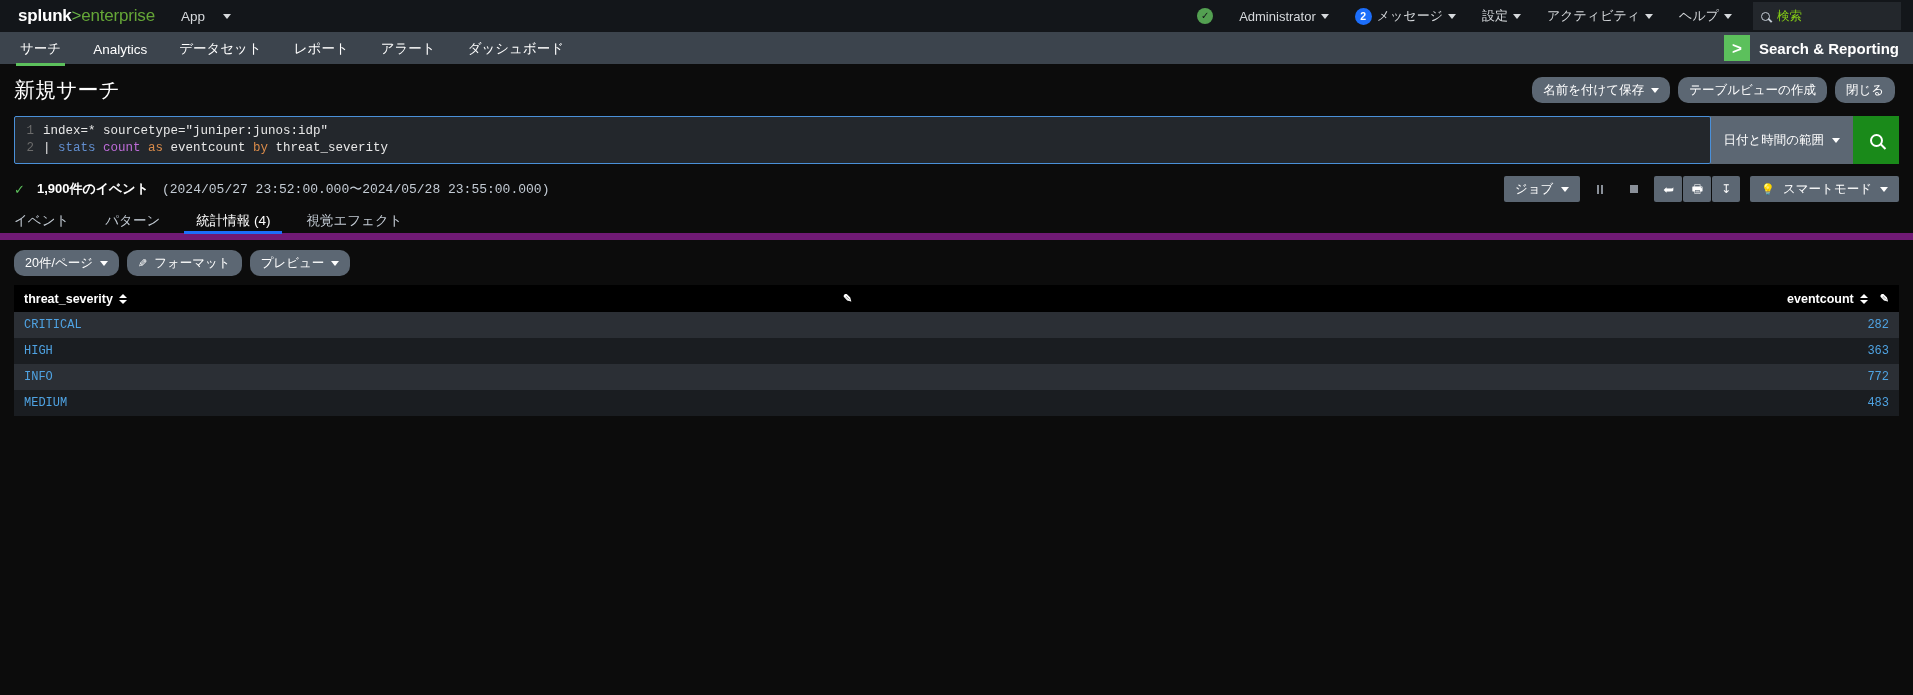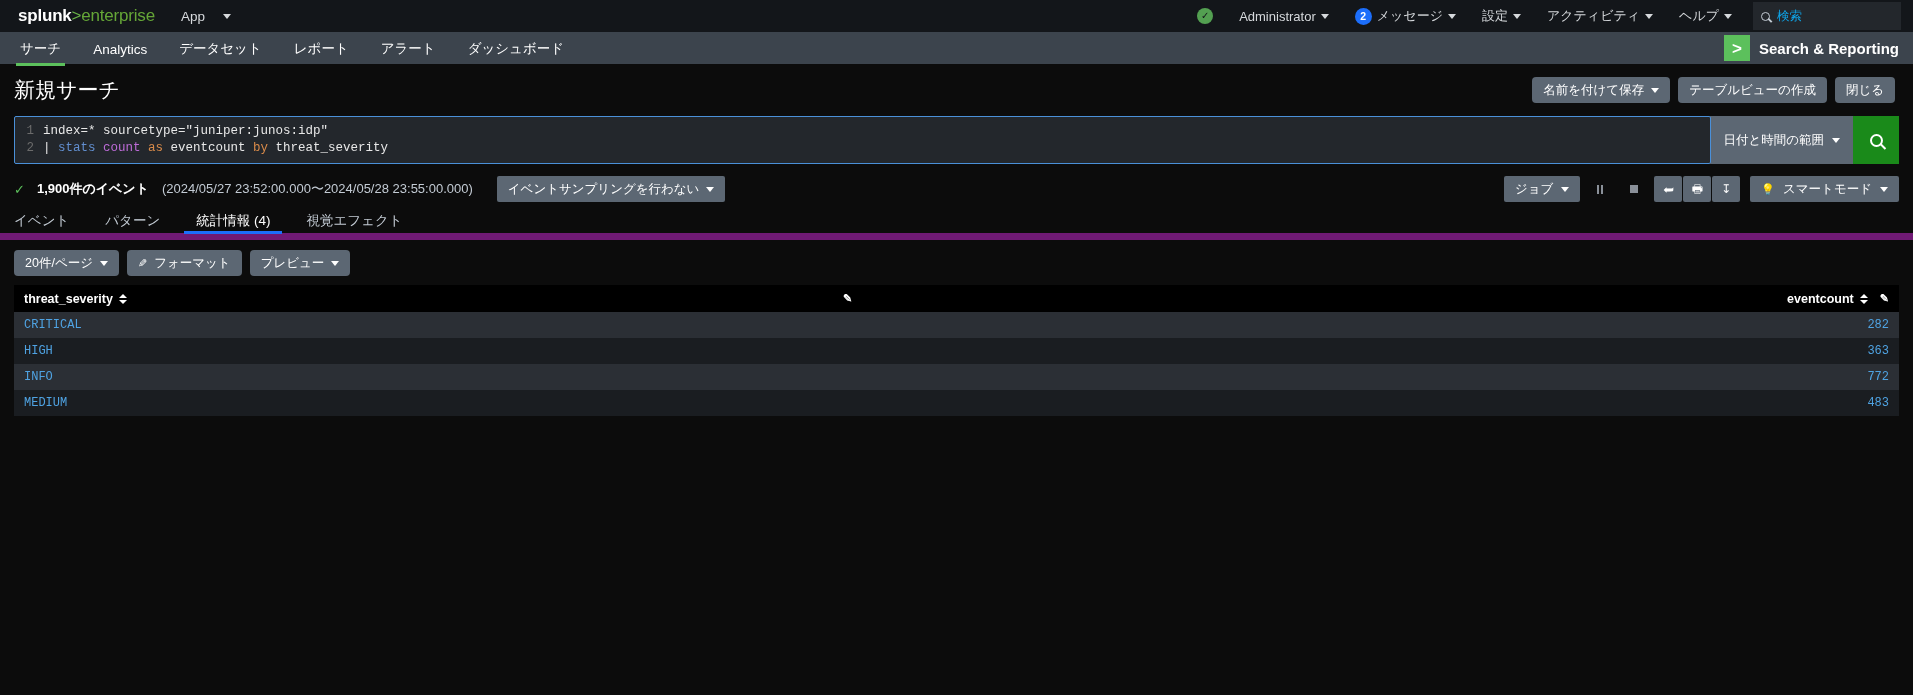--- a/index.html
+++ b/index.html
@@ -46,21 +46,21 @@
     font-size: 10px; color: #13161a; line-height: 1;
   }
   .msg-badge {
     width: 17px; height: 17px; border-radius: 50%; background: #1c6efb;
     color: #fff; font-size: 10.5px; font-weight: bold;
     display: flex; align-items: center; justify-content: center;
   }
   .searchbox {
     display: flex; align-items: center; gap: 7px;
     background: #23272c; height: 28px; width: 148px;
-    padding: 0 8px; color: #0ea5e9; font-size: 12.5px; margin-left: 8px;
+    padding: 0 8px; color: #84cc16; font-size: 12.5px; margin-left: 8px;
     cursor: text;
   }
   .mag {
     width: 9px; height: 9px; border: 1.6px solid #c3cbd4; border-radius: 50%;
     position: relative; flex: none;
   }
   .mag::after {
     content: ''; position: absolute; width: 1.6px; height: 5px;
     background: #c3cbd4; right: -2px; bottom: -3.6px; transform: rotate(-45deg);
   }
@@ -93,21 +93,21 @@
 
   
   .page-head {
     height: 52px; display: flex; align-items: center;
     padding: 0 18px 0 14px; background: #0c0c0c;
   }
   .page-title { color: #ffffff; font-size: 21px; font-weight: normal; }
   .head-btns { margin-left: auto; display: flex; gap: 8px; }
   .btn {
     background: #5c6773; color: #ffffff; font-size: 12.5px;
-    height: 26px; padding: 0 11px; border: none; border-radius: 4px;
+    height: 26px; padding: 0 11px; border: none; border-radius: 10px;
     display: flex; align-items: center; gap: 7px; cursor: pointer;
     white-space: nowrap; font-family: "Liberation Sans", sans-serif;
   }
 
   
   .searchwrap { padding: 0 14px; display: flex; align-items: stretch; gap: 0; }
   .query-box {
     flex: 1; background: #23272c; border: 1px solid #4a90d9; border-radius: 2px;
     position: relative; min-height: 48px; padding: 6px 0 5px 0;
   }
@@ -143,21 +143,21 @@
     background: #fff; right: -3px; bottom: -5px; transform: rotate(-45deg);
   }
 
   
   .resultbar {
     display: flex; align-items: center; padding: 0 14px; height: 38px;
     gap: 10px; margin-top: 6px;
   }
   .tick { color: #5cc05c; font-size: 13px; margin-right: 2px; }
   .res-count { color: #ffffff; font-size: 13px; font-weight: bold; }
-  .res-range { color: #c3cbd4; font-size: 13px; font-weight: normal; margin-left: 3px; }
+  .res-range { color: #c3cbd4; font-size: 13px; font-weight: normal; margin-left: 3px; font-family: Liberation Mono, monospace; }
   .sampling-btn {
     background: #5c6773; color: #fff; font-size: 12.5px; height: 26px;
     padding: 0 11px; display: flex; align-items: center; gap: 7px;
     cursor: pointer; border-radius: 2px; margin-left: 14px; white-space: nowrap;
   }
   .job-tools { margin-left: auto; display: flex; align-items: center; gap: 6px; }
   .icon-btn {
     background: #5c6773; width: 28px; height: 26px; border-radius: 2px;
     display: flex; align-items: center; justify-content: center;
     cursor: pointer; color: #fff;
@@ -334,24 +334,20 @@
   </div>
   <div class="go-btn">
     <span class="mag-lg"></span>
   </div>
 </div>
 
 <div class="resultbar">
   <span class="tick">✓</span>
   <span class="res-count">1,900件のイベント</span>
   <span class="res-range">(2024/05/27 23:52:00.000〜2024/05/28 23:55:00.000)</span>
-  <div class="sampling-btn">
-    <span>イベントサンプリングを行わない</span>
-    <span class="caret"></span>
-  </div>
 
   <div class="job-tools">
     <div class="smart-btn" style="margin-left:9px">
       <span>ジョブ</span>
       <span class="caret"></span>
     </div>
     <div class="icon-btn flat">
       <span class="pause-ic">
           <i></i>
           <i></i>

